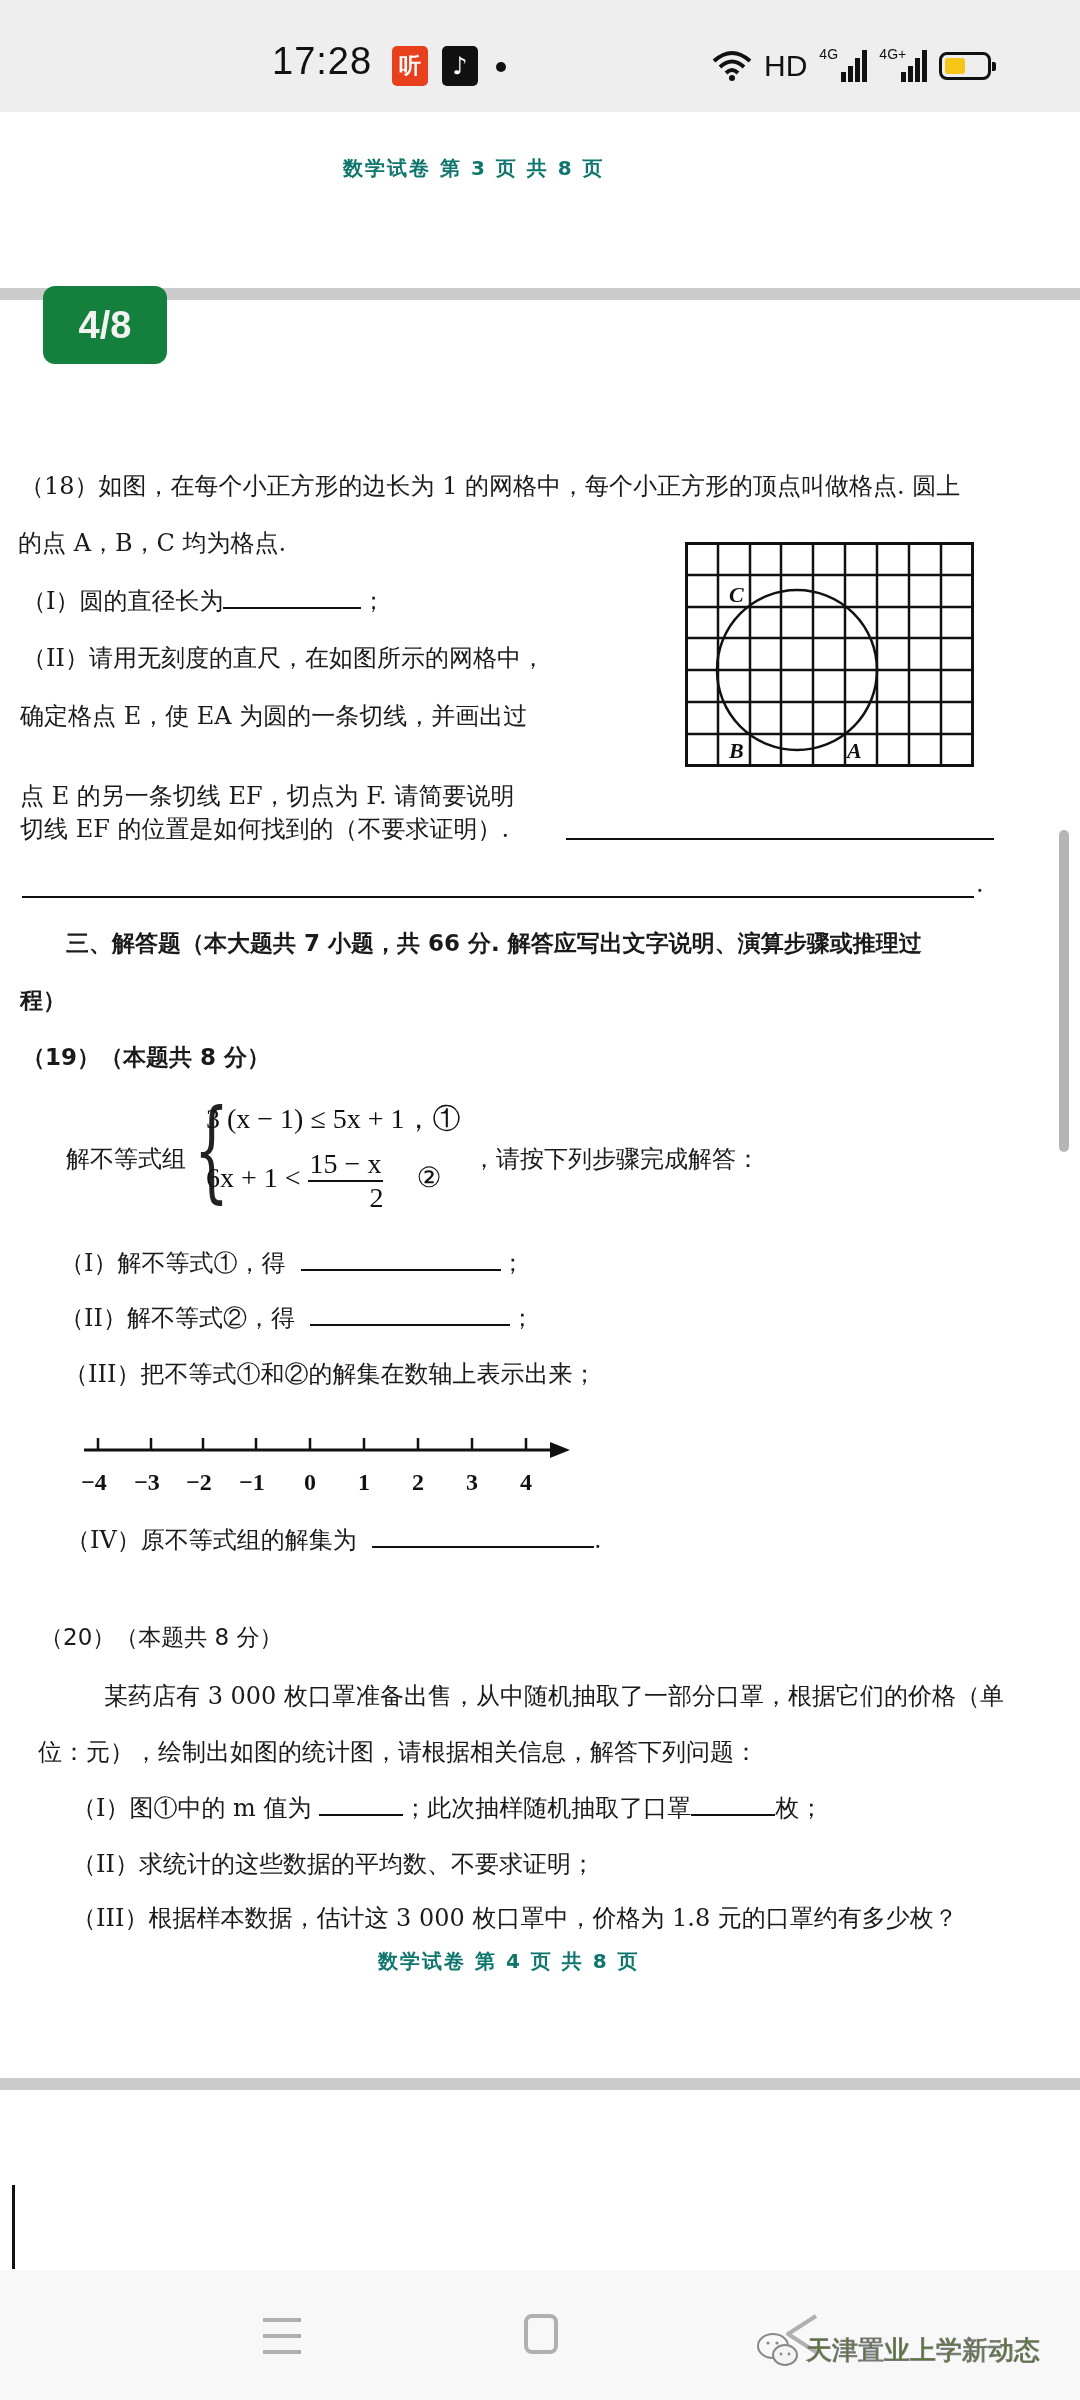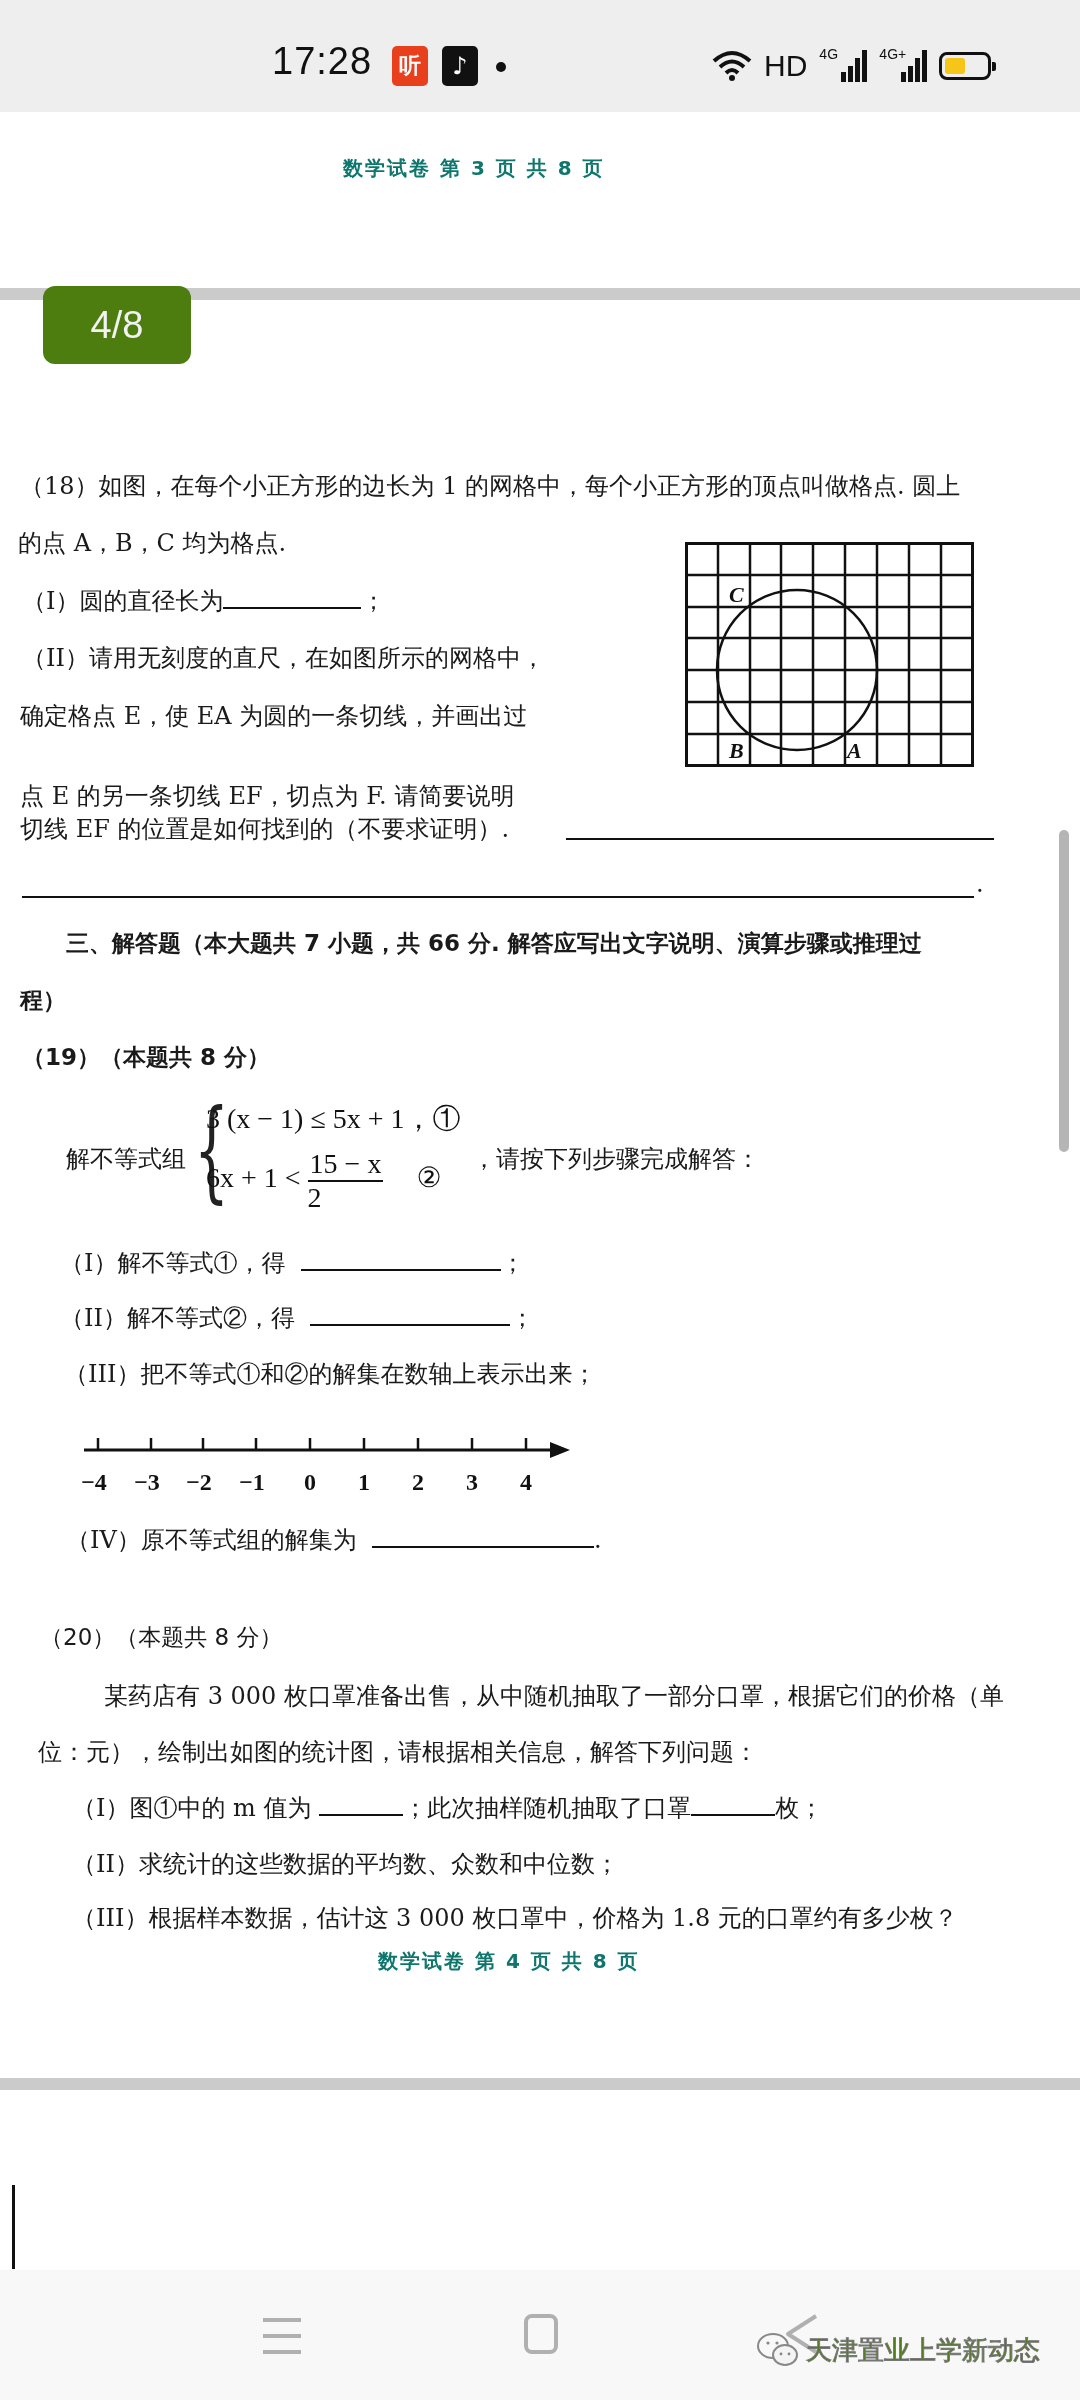--- a/index.html
+++ b/index.html
@@ -20,31 +20,31 @@
   .sb-sig .bar { width: 5px; background: #111; }
   .battery { width: 52px; height: 28px; border: 3px solid #111; border-radius: 8px; padding: 3px; position: relative; }
   .battery .fill { width: 20px; height: 100%; background: #f5c518; border-radius: 3px; }
   .battery::after { content: ""; position: absolute; right: -8px; top: 7px; width: 4px; height: 9px; background: #111; border-radius: 0 2px 2px 0; }
 
   
   .doc-text { font-family: "DejaVu Serif", "Liberation Serif", serif; font-size: 24px; color: #1a1a1a; white-space: nowrap; }
   .bold { font-weight: bold; }
   .footer-line { font-family: "DejaVu Sans", sans-serif; font-size: 20px; font-weight: bold; letter-spacing: 2px; color: #0f766e; }
   .divider { left: 0; width: 1080px; height: 12px; background: #cbcbcb; }
-  .page-badge { left: 43px; top: 286px; width: 148px; height: 78px; background: #4d7c0f; border-radius: 12px; color: #f2f2f2; font-family: "Liberation Sans", "DejaVu Sans", sans-serif; font-size: 38px; display: flex; align-items: center; justify-content: center; }
+  .page-badge { left: 43px; top: 286px; width: 124px; height: 78px; background: #15803d; border-radius: 12px; color: #f2f2f2; font-family: "Liberation Sans", "DejaVu Sans", sans-serif; font-size: 38px; display: flex; align-items: center; justify-content: center; font-weight: bold; }
 
   .blank { display: inline-block; border-bottom: 2px solid #111; height: 24px; vertical-align: baseline; }
 
   
   .grid { left: 685px; top: 542px; width: 289px; height: 225px; }
 
   
   .brace { left: 194px; top: 1095px; font-size: 110px; line-height: 110px; font-family: "DejaVu Serif", serif; font-weight: 200; transform: scaleX(0.5); transform-origin: left top; color: #222; }
   .eq { font-family: "Liberation Serif", "DejaVu Serif", serif; font-size: 28px; color: #111; white-space: nowrap; }
-  .frac { display: inline-block; vertical-align: middle; text-align: left; }
+  .frac { display: inline-block; vertical-align: middle; text-align: right; }
   .frac .num { display: block; border-bottom: 2px solid #111; padding: 0 2px; }
   .frac .den { display: block; }
 
   
   .numline { left: 80px; top: 1430px; width: 490px; height: 70px; }
 
   
   .scrollbar { left: 1059px; top: 830px; width: 10px; height: 322px; background: #b5b5b5; border-radius: 5px; }
 
   
@@ -187,21 +187,21 @@
 <div class="abs doc-text" style="left:66px; top:1524px;">
   <span>（IV）原不等式组的解集为</span>&nbsp;&nbsp;<span class="blank" style="width:222px;"></span><span>.</span>
 </div>
 
 <div class="abs doc-text" style="left:40px; top:1622px; font-family:'DejaVu Sans', sans-serif; font-size:23px;">（20）（本题共 8 分）</div>
 <div class="abs doc-text" style="left:104px; top:1680px;">某药店有 3 000 枚口罩准备出售，从中随机抽取了一部分口罩，根据它们的价格（单</div>
 <div class="abs doc-text" style="left:38px; top:1736px;">位：元），绘制出如图的统计图，请根据相关信息，解答下列问题：</div>
 <div class="abs doc-text" style="left:72px; top:1792px;">
   <span>（I）图①中的 m 值为</span>&nbsp;<span class="blank" style="width:84px;"></span><span>；此次抽样随机抽取了口罩</span><span class="blank" style="width:84px;"></span><span>枚；</span>
 </div>
-<div class="abs doc-text" style="left:72px; top:1848px;">（II）求统计的这些数据的平均数、众数和中位数；</div>
+<div class="abs doc-text" style="left:72px; top:1848px;">（II）求统计的这些数据的平均数、不要求证明；</div>
 <div class="abs doc-text" style="left:72px; top:1902px;">（III）根据样本数据，估计这 3 000 枚口罩中，价格为 1.8 元的口罩约有多少枚？</div>
 
 <div class="abs footer-line" style="left:378px; top:1948px;">数学试卷  第 4 页 共 8 页</div>
 
 <div class="abs divider" style="top:2078px;"></div>
 
 <div class="abs scrollbar"></div>
 
 <div class="abs cursor"></div>
 

